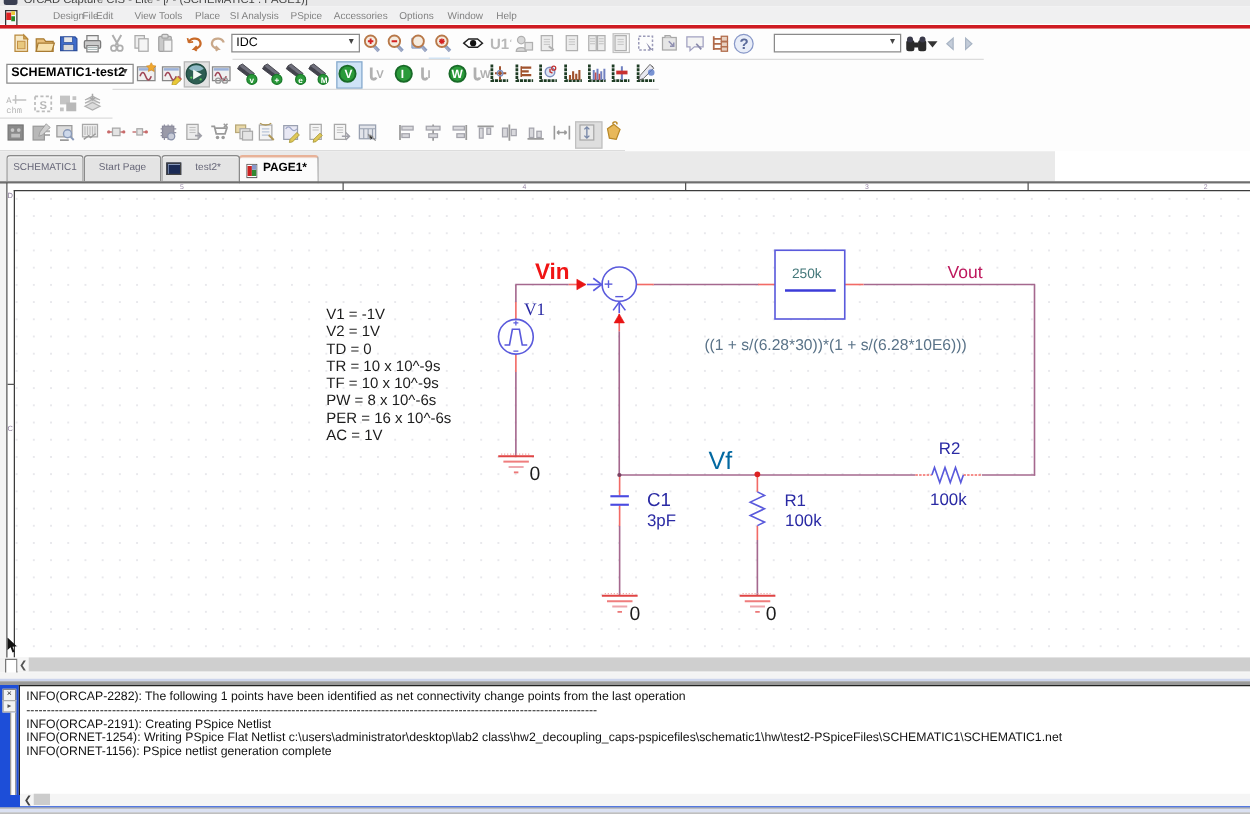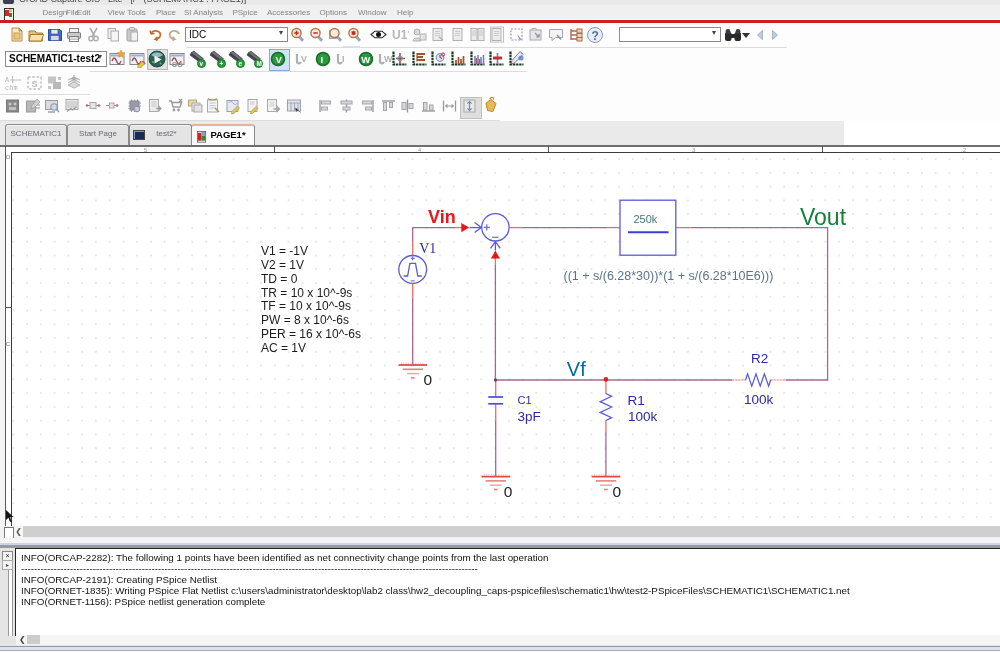--- a/index.html
+++ b/index.html
@@ -550,25 +550,25 @@
         <div class="abs" style="left:261px;top:98.30000000000001px;font-size:12px;color:#1c1c1c;white-space:pre;line-height:13.799999999999999px;line-height:13.77px;">V1 = -1V
 V2 = 1V
 TD = 0
 TR = 10 x 10^-9s
 TF = 10 x 10^-9s
 PW = 8 x 10^-6s
 PER = 16 x 10^-6s
 AC = 1V</div>
         <div class="abs" style="left:419.2px;top:94.1px;font-size:14px;color:#2a2aa4;white-space:pre;line-height:16.099999999999998px;font-family:Liberation Serif, serif;">V1</div>
         <div class="abs" style="left:428px;top:59.80000000000001px;font-size:18px;color:#f01414;white-space:pre;line-height:20.7px;font-weight:bold;">Vin</div>
-        <div class="abs" style="left:800px;top:60.19999999999999px;font-size:23px;color:#15803d;white-space:pre;line-height:21.275px;">Vout</div>
+        <div class="abs" style="left:758px;top:60.19999999999999px;font-size:14px;color:#be185d;white-space:pre;line-height:21.275px;">Vout</div>
         <div class="abs" style="left:566.8px;top:211.60000000000002px;font-size:20px;color:#0369a1;white-space:pre;line-height:21.275px;">Vf</div>
         <div class="abs" style="left:633.5px;top:53.80000000000001px;font-size:11px;color:#44787a;white-space:pre;line-height:12.649999999999999px;width:28px;margin-top:12px;">250k</div>
         <div class="abs" style="left:563.5px;top:121.60000000000002px;font-size:12.5px;color:#5a7388;white-space:pre;line-height:14.374999999999998px;">((1 + s/(6.28*30))*(1 + s/(6.28*10E6)))</div>
-        <div class="abs" style="left:517.5px;top:245.5px;font-size:11px;color:#2a2aa4;white-space:pre;line-height:15.524999999999999px;">C1</div>
+        <div class="abs" style="left:517.5px;top:245.5px;font-size:15px;color:#2a2aa4;white-space:pre;line-height:15.524999999999999px;">C1</div>
         <div class="abs" style="left:517.5px;top:261.6px;font-size:13.5px;color:#2a2aa4;white-space:pre;line-height:15.524999999999999px;">3pF</div>
         <div class="abs" style="left:627.5px;top:245.5px;font-size:13.5px;color:#2a2aa4;white-space:pre;line-height:15.524999999999999px;">R1</div>
         <div class="abs" style="left:628px;top:261.6px;font-size:13.5px;color:#2a2aa4;white-space:pre;line-height:15.524999999999999px;">100k</div>
         <div class="abs" style="left:751px;top:203.60000000000002px;font-size:13.5px;color:#2a2aa4;white-space:pre;line-height:15.524999999999999px;">R2</div>
         <div class="abs" style="left:744px;top:245px;font-size:13.5px;color:#2a2aa4;white-space:pre;line-height:15.524999999999999px;">100k</div>
         <div class="abs" style="left:423.5px;top:224px;font-size:15.5px;color:#1c1c1c;white-space:pre;line-height:17.825px;">0</div>
         <div class="abs" style="left:503.7px;top:335.8px;font-size:15.5px;color:#1c1c1c;white-space:pre;line-height:17.825px;">0</div>
         <div class="abs" style="left:612.5px;top:335.8px;font-size:15.5px;color:#1c1c1c;white-space:pre;line-height:17.825px;">0</div>
       </div>
 
@@ -579,32 +579,32 @@
 
   <div class="abs" style="left:0;top:526px;width:1000px;height:12px;background:#f1f1f1;">
     <div class="abs" style="left:4px;top:1px;width:8px;height:13px;background:#fff;border:1px solid #777;"></div>
     <div class="abs" style="left:14px;top:0px;width:9px;height:11px;background:#f5f5f5;color:#555;font-size:8px;text-align:center;line-height:11px;">❮</div>
     <div class="abs" style="left:23px;top:0px;width:977px;height:11px;background:#cfcfcf;"></div>
   </div>
   <div class="abs" style="left:0;top:538px;width:1000px;height:5px;background:#f4f4f4;"></div>
   <div class="abs" style="left:0;top:543px;width:1000px;height:2px;background:#ccd4ec;"></div>
   <div class="abs" style="left:0;top:545px;width:1000px;height:3px;background:#9a9a9a;"></div>
 
-  <div class="abs" style="left:0;top:548px;width:1000px;height:98px;background:#e5e5e5;">
+  <div class="abs" style="left:0;top:548px;width:1000px;height:98px;background:#1d4ed8;">
 
     <div class="abs" style="left:2px;top:3px;width:9px;height:8px;background:#f3f3f3;border:1px solid #888;font-size:7px;line-height:8px;text-align:center;color:#222;">×</div>
     <div class="abs" style="left:2px;top:12px;width:9px;height:8px;background:#f3f3f3;border:1px solid #aaa;font-size:6px;line-height:8px;text-align:center;color:#555;">▸</div>
     <div class="abs" style="left:8px;top:22px;width:3px;height:66px;background:#fdfdfd;border-left:1px solid #999;border-right:1px solid #999;"></div>
 
     <div class="abs" style="left:15px;top:0px;width:985px;height:87px;background:#fff;border-left:1px solid #222;border-top:1px solid #222;overflow:hidden;">
       <div id="logtext" class="abs" style="left:5px;top:3px;font-size:9.8px;line-height:11px;color:#111;white-space:nowrap;">
           <div>INFO(ORCAP-2282): The following 1 points have been identified as net connectivity change points from the last operation</div>
           <div>--------------------------------------------------------------------------------------------------------------------------------------------</div>
           <div>INFO(ORCAP-2191): Creating PSpice Netlist</div>
-          <div>INFO(ORNET-1835): Writing PSpice Flat Netlist c:\users\administrator\desktop\lab2 class\hw2_decoupling_caps-pspicefiles\schematic1\hw\test2-PSpiceFiles\SCHEMATIC1\SCHEMATIC1.net</div>
+          <div>INFO(ORNET-1254): Writing PSpice Flat Netlist c:\users\administrator\desktop\lab2 class\hw2_decoupling_caps-pspicefiles\schematic1\hw\test2-PSpiceFiles\SCHEMATIC1\SCHEMATIC1.net</div>
           <div>INFO(ORNET-1156): PSpice netlist generation complete</div>
         </div>
     </div>
 
     <div class="abs" style="left:16px;top:87px;width:984px;height:10px;background:#f5f5f5;">
       <div class="abs" style="left:3px;top:0px;width:8px;height:10px;color:#444;font-size:8px;line-height:10px;">❮</div>
       <div class="abs" style="left:11px;top:0px;width:13px;height:9px;background:#ccc;"></div>
     </div>
   </div>
   <div class="abs" style="left:0;top:646px;width:1000px;height:1px;background:#9a9a9a;"></div>

